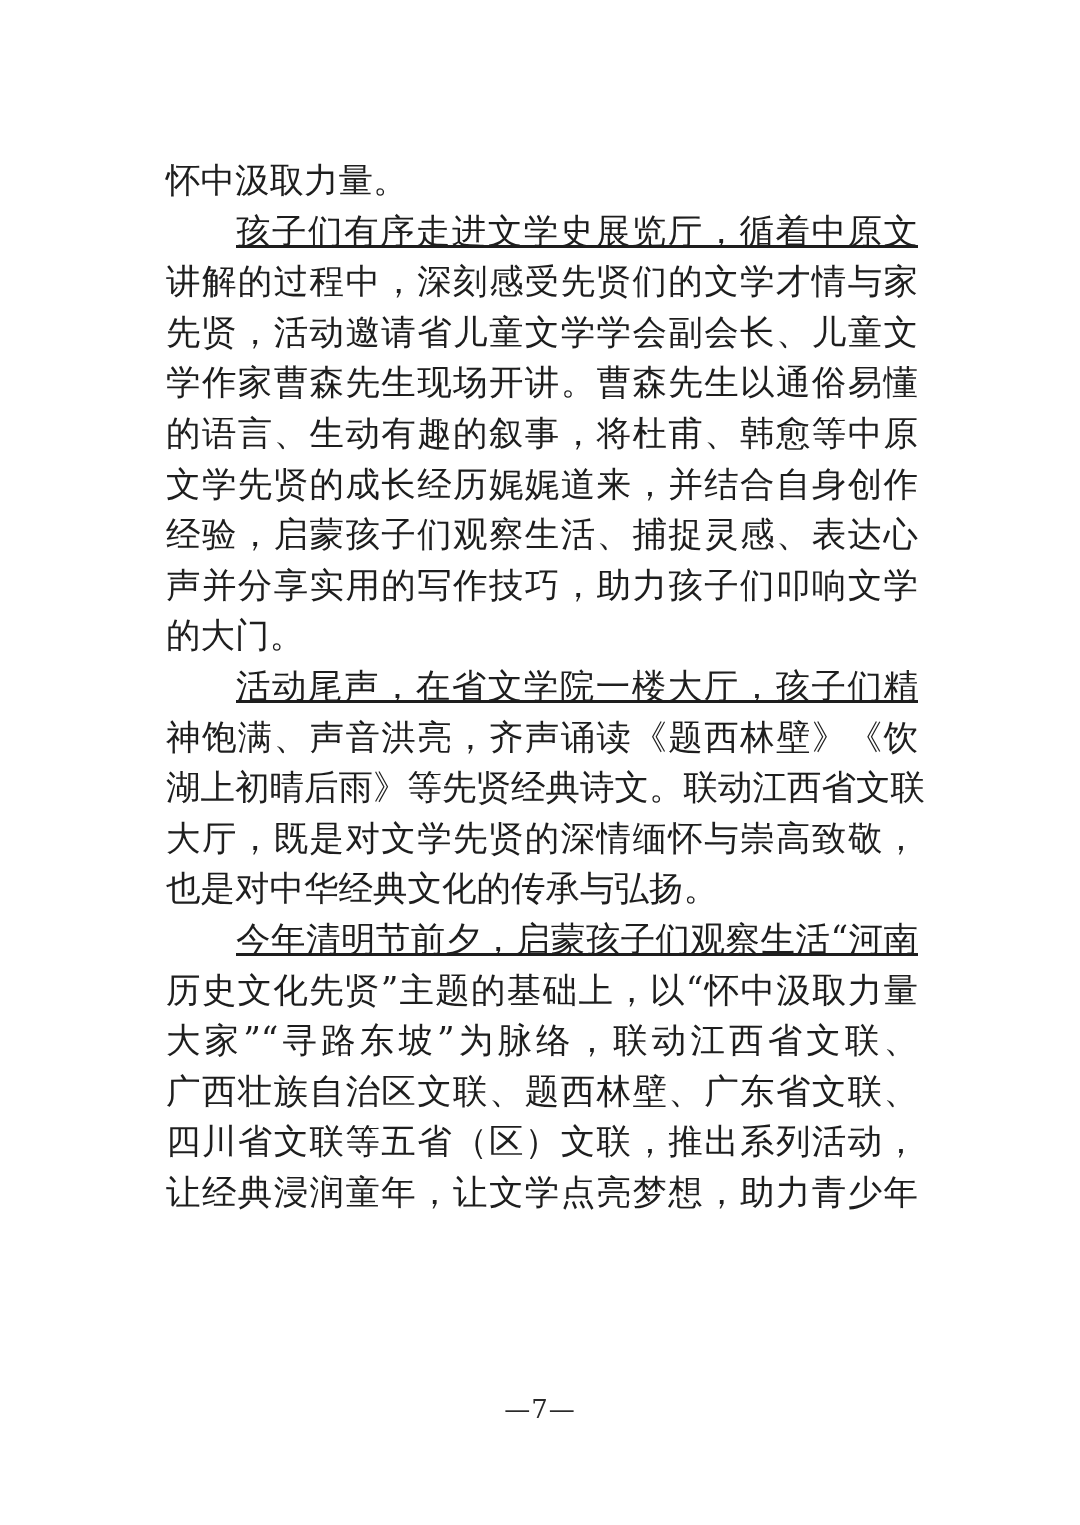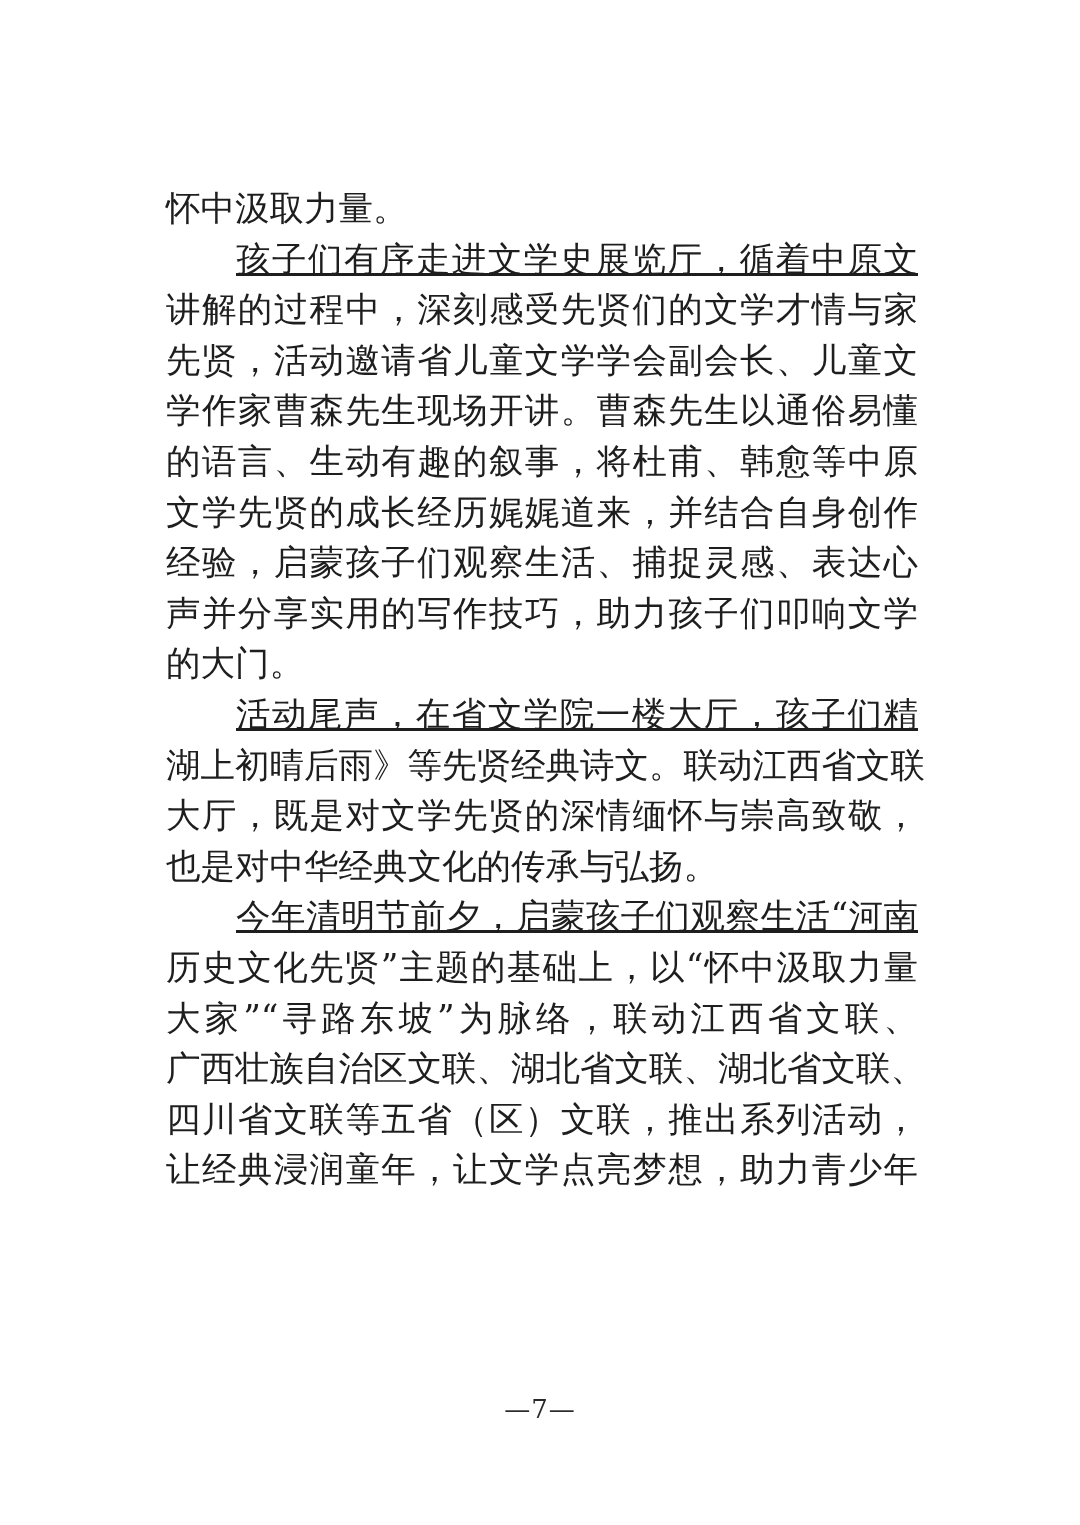--- a/index.html
+++ b/index.html
@@ -21,21 +21,20 @@
       background: #ffffff;
     }
     .body-text {
       position: absolute;
       left: 166px;
       top: 155px;
       width: 752px;
       font-family: "DejaVu Serif", "Liberation Serif", serif;
       font-size: 34.5px;
       color: #1e1e1e;
-      margin-top: 28px;
     }
     .line {
       height: 50.6px;
       line-height: 50.6px;
       white-space: nowrap;
       text-align: justify;
       text-align-last: justify;
       display: block;
     }
     .line.last {
@@ -69,26 +68,27 @@
     <span class="line">讲解的过程中，深刻感受先贤们的文学才情与家</span>
     <span class="line">先贤，活动邀请省儿童文学学会副会长、儿童文</span>
     <span class="line">学作家曹森先生现场开讲。曹森先生以通俗易懂</span>
     <span class="line">的语言、生动有趣的叙事，将杜甫、韩愈等中原</span>
     <span class="line">文学先贤的成长经历娓娓道来，并结合自身创作</span>
     <span class="line">经验，启蒙孩子们观察生活、捕捉灵感、表达心</span>
     <span class="line">声并分享实用的写作技巧，助力孩子们叩响文学</span>
     <span class="line last">的大门。</span>
 
     <span class="line indent">活动尾声，在省文学院一楼大厅，孩子们精</span>
+    <span class="line">神饱满、声音洪亮，齐声诵读《题西林壁》《饮</span>
     <span class="line">湖上初晴后雨》等先贤经典诗文。联动江西省文联</span>
     <span class="line">大厅，既是对文学先贤的深情缅怀与崇高致敬，</span>
     <span class="line last">也是对中华经典文化的传承与弘扬。</span>
 
     <span class="line indent">今年清明节前夕，启蒙孩子们观察生活“河南</span>
     <span class="line">历史文化先贤”主题的基础上，以“怀中汲取力量</span>
     <span class="line">大家”“寻路东坡”为脉络，联动江西省文联、</span>
-    <span class="line">广西壮族自治区文联、湖北省文联、湖北省文联、</span>
+    <span class="line">广西壮族自治区文联、题西林壁、广东省文联、</span>
     <span class="line">四川省文联等五省（区）文联，推出系列活动，</span>
     <span class="line">让经典浸润童年，让文学点亮梦想，助力青少年</span>
   </div>
 
   <div class="page-number">—7—</div>
 </div>
 
 </body></html>

